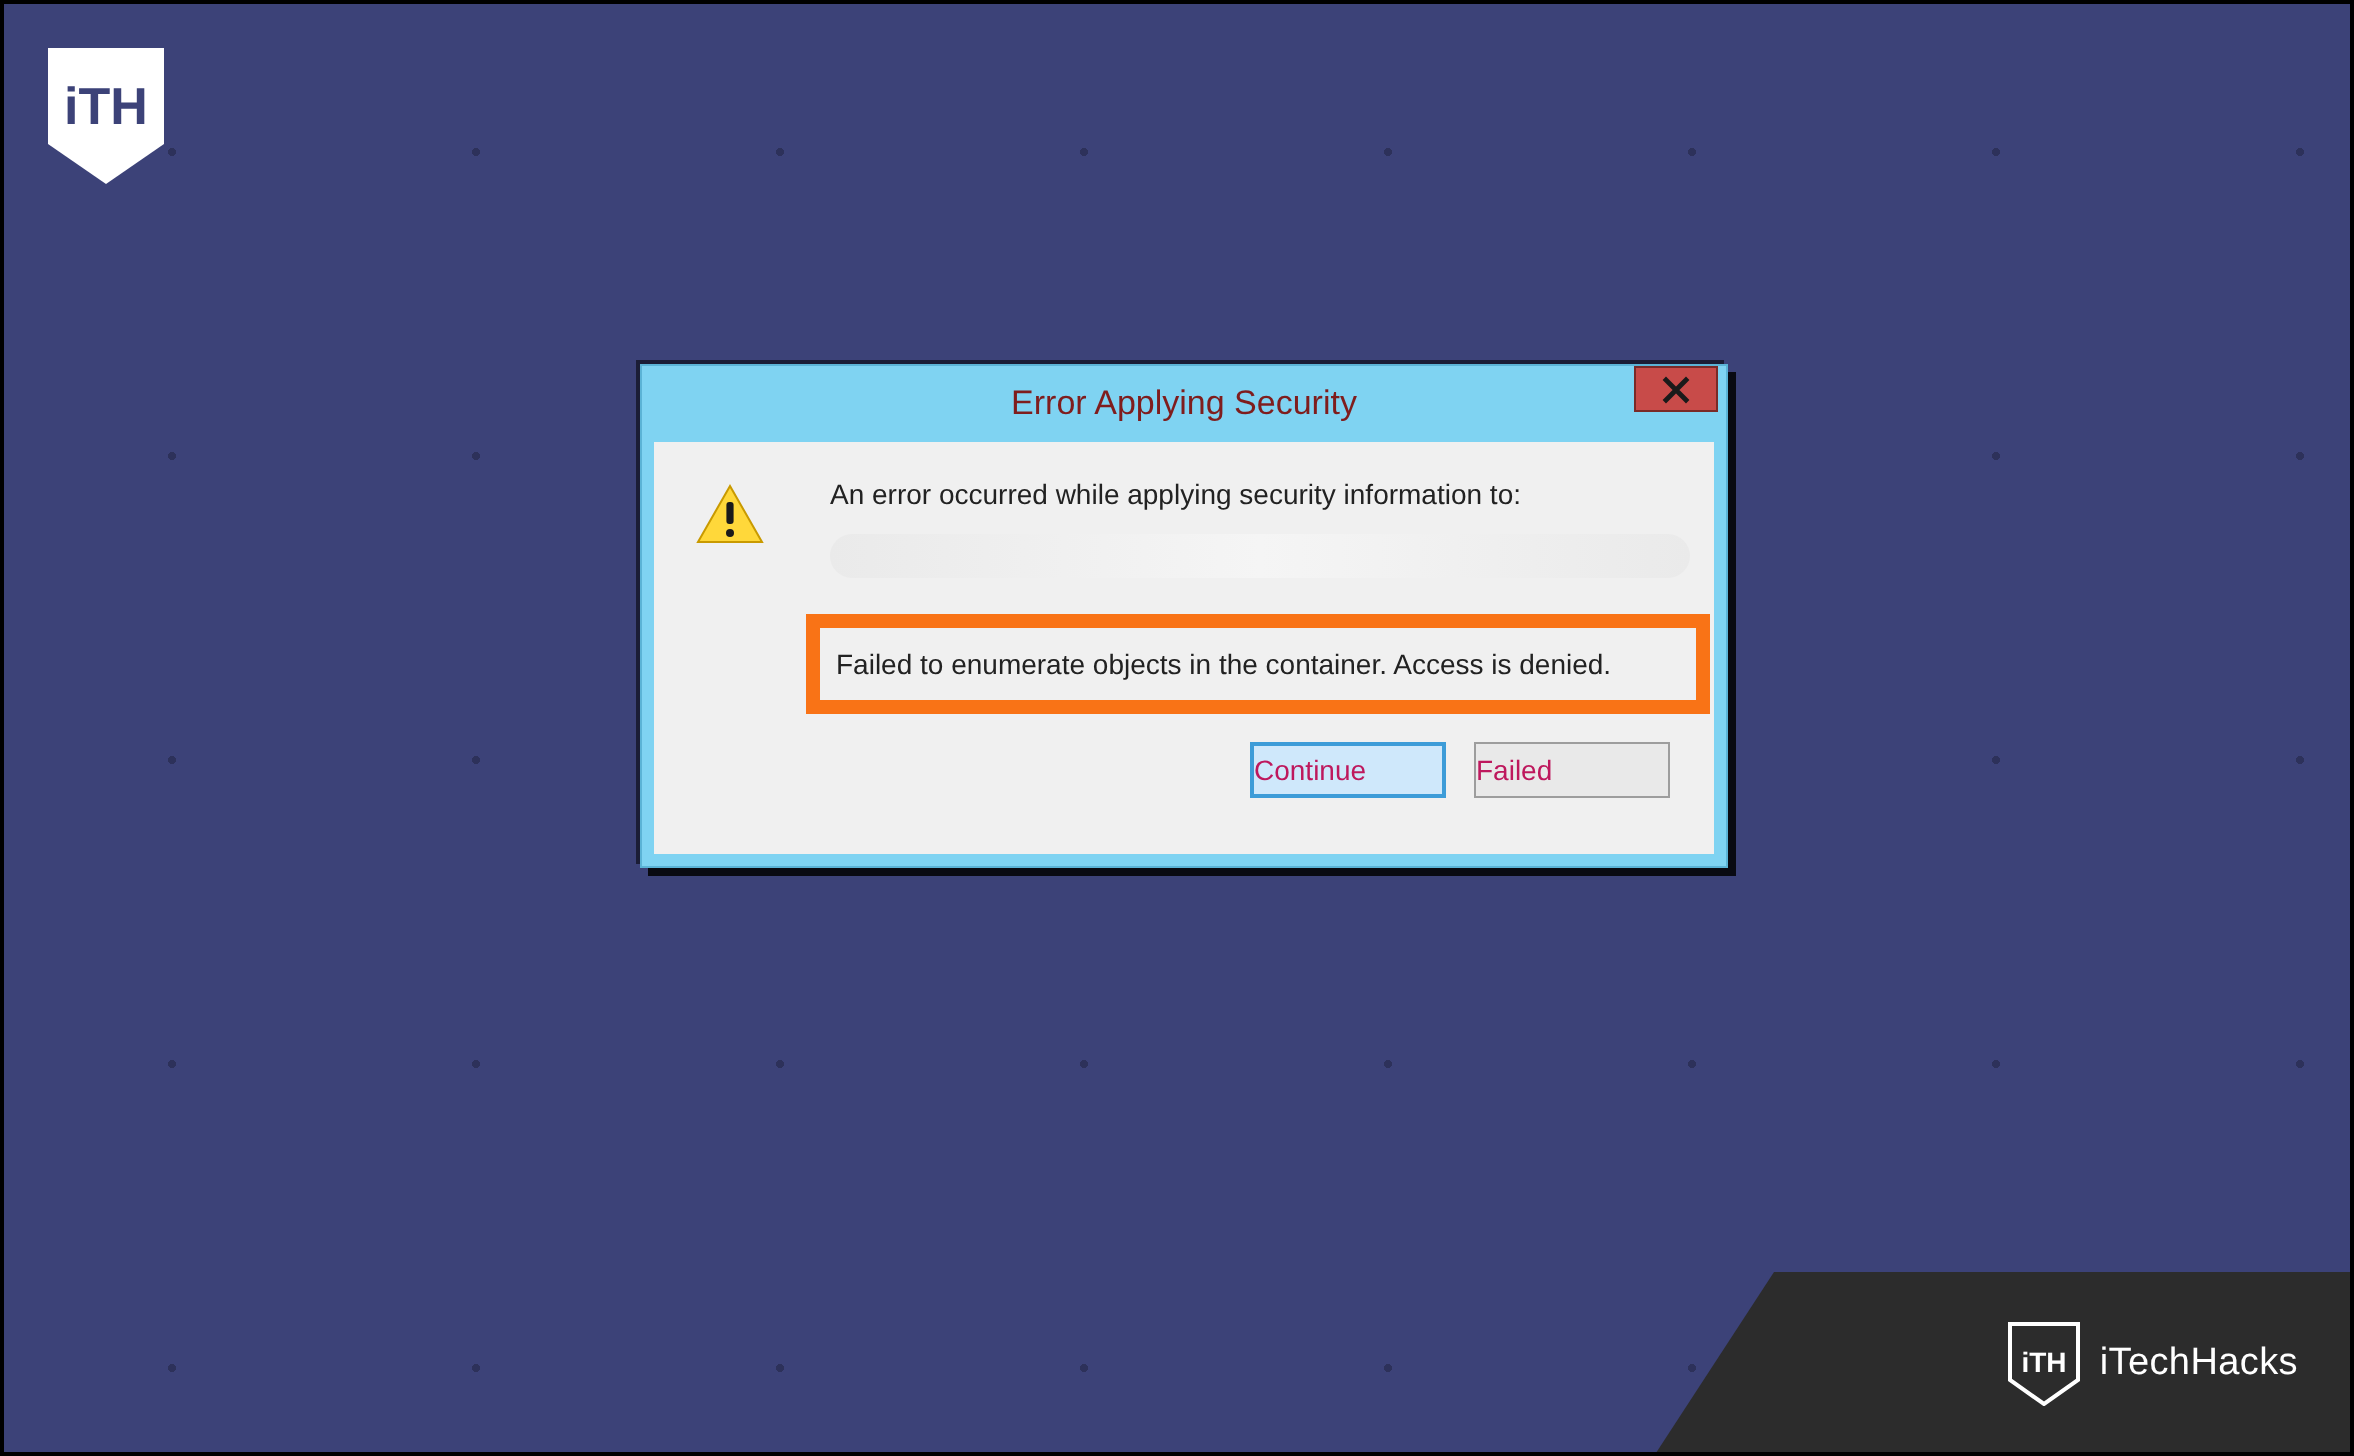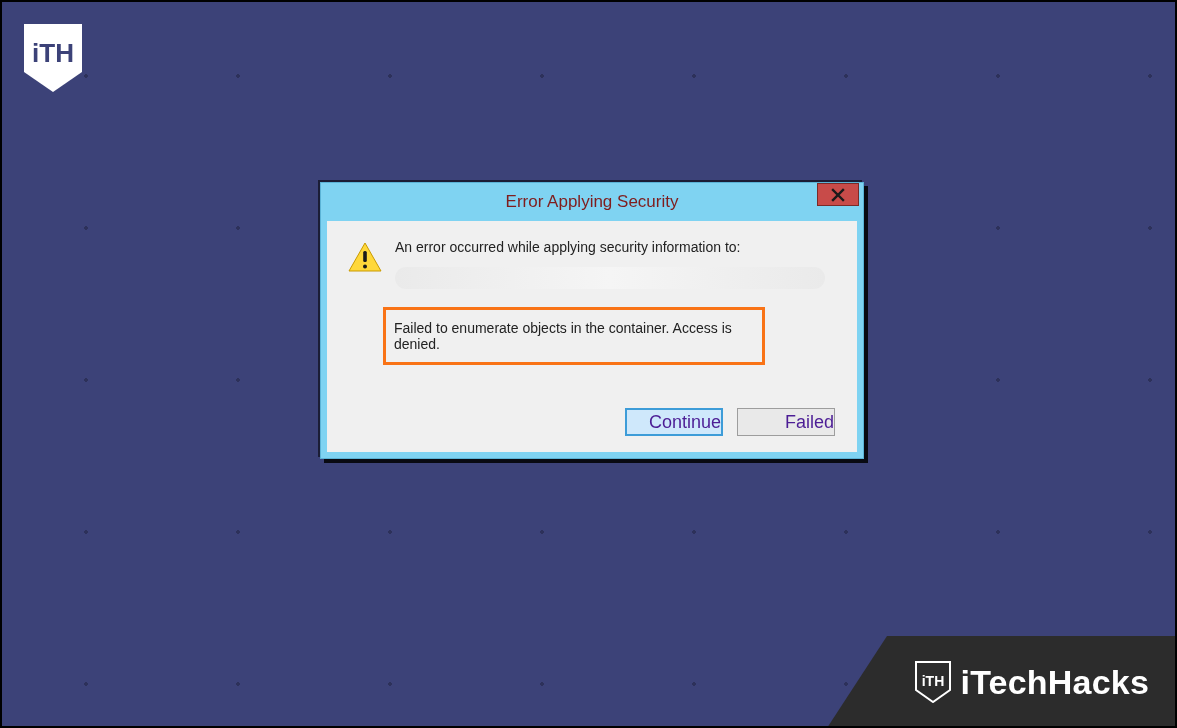--- a/index.html
+++ b/index.html
@@ -67,63 +67,63 @@
   .client {
     margin: 0 6px 6px 6px;
     background: #f0f0f0;
     padding: 18px 20px 16px 20px;
     min-height: 206px;
     position: relative;
   }
   .row1 {
     display: flex;
     align-items: flex-start;
-    gap: 12px;
+    gap: 32px;
   }
   .warn-icon { width: 36px; height: 34px; flex: 0 0 auto; margin-top: 2px;}
   .msg-col { flex: 1; }
   .line1 {
     font-size: 14px;
     color: #222;
     margin-bottom: 12px;
   }
   .redacted {
     width: 430px;
     height: 22px;
     border-radius: 11px;
     background: linear-gradient(90deg, #eaeaea 0%, #f5f5f5 50%, #eaeaea 100%);
     margin-bottom: 18px;
   }
   .err-box {
-    border: 3px solid #f97316;
+    border: 7px solid #f97316;
     padding: 10px 8px;
-    width: 382px;
+    width: 452px;
     margin-left: -12px;
-    margin-bottom: 43px;
+    margin-bottom: 14px;
   }
   .err-text {
     font-size: 14px;
     color: #222;
   }
   .btn-row {
     display: flex;
     justify-content: flex-end;
     gap: 14px;
     padding-right: 2px;
   }
   .btn {
     width: 98px;
     height: 28px;
-    font-size: 18px;
-    color: #4c1d95;
+    font-size: 14px;
+    color: #be185d;
     border: 1px solid #9d9d9d;
     background: #e9e9e9;
     display: flex;
     align-items: center;
-    justify-content: flex-end;
+    justify-content: flex-start;
     cursor: pointer;
   }
   .btn.primary {
     background: #cfe8fb;
     border: 2px solid #3d9cd8;
   }
   
   .brand {
     position: absolute;
     right: 0;
@@ -134,22 +134,22 @@
     clip-path: polygon(60px 0, 100% 0, 100% 100%, 0 100%);
     display: flex;
     align-items: center;
     justify-content: flex-end;
     padding-right: 28px;
     gap: 10px;
   }
   .brand-logo { width: 36px; height: 42px; flex: 0 0 auto;}
   .brand-text {
     color: #fff;
-    font-size: 34px;
-    font-weight: 700;
+    font-size: 19px;
+    font-weight: 400;
     letter-spacing: 0.2px;
   }
   .frame {
     position: absolute;
     inset: 0;
     border: 2px solid #000;
     pointer-events: none;
   }
 </style>
 </head>

